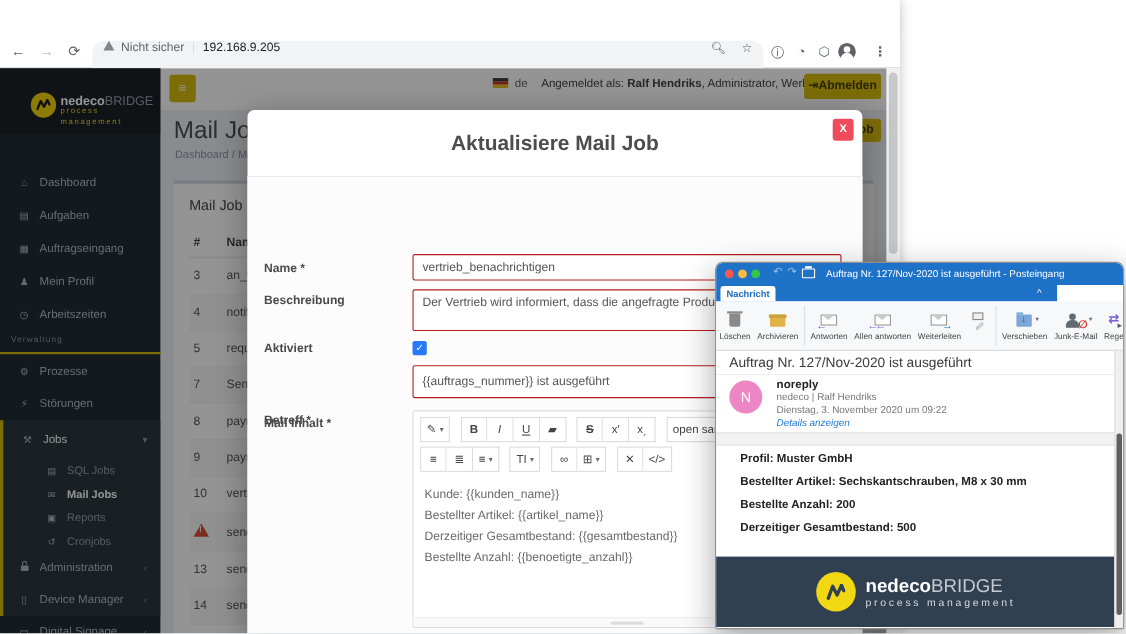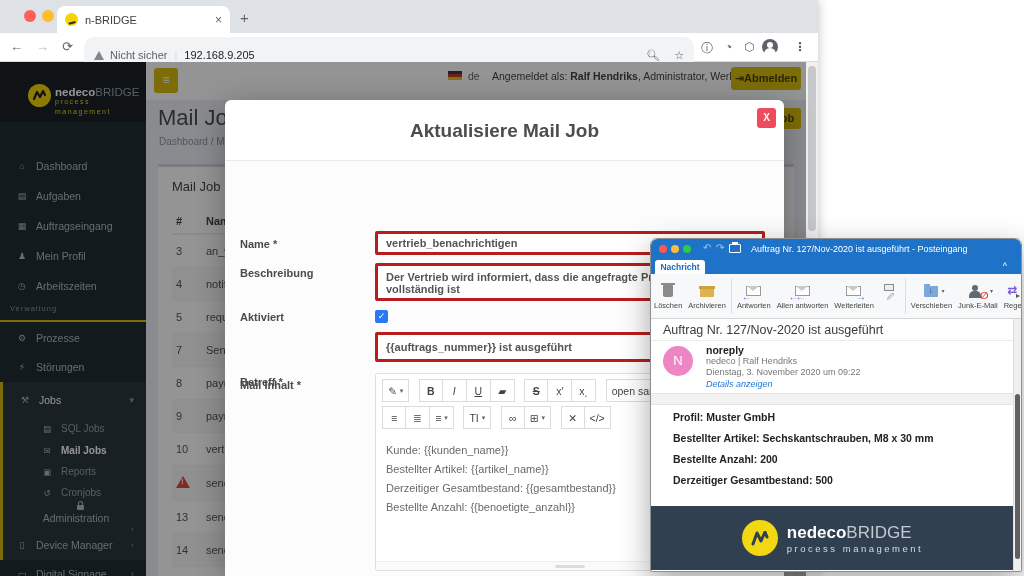--- a/index.html
+++ b/index.html
@@ -18,21 +18,21 @@
   .favicon { width:13px; height:13px; border-radius:50%; background:#f5d40c; position:relative; flex:0 0 auto; }
   .favicon::after { content:""; position:absolute; left:3px; top:4px; width:7px; height:5px;
     border-bottom:2px solid #2b3138; transform:rotate(-15deg); }
   .tab-title { font-size:11px; color:#3c4043; margin-left:7px; flex:1; }
   .tab-close { font-size:12px; color:#5f6368; cursor:default; }
   .newtab { position:absolute; left:240px; top:9px; font-size:15px; color:#5f6368; }
   .toolbar { position:absolute; left:0; top:33px; width:818px; height:29px; background:#fff;
     border-bottom:1px solid #dadce0; }
   .navbtn { position:absolute; top:6px; font-size:13px; color:#5f6368; }
   .addressbar { position:absolute; left:84px; top:4px; width:610px; height:36px; background:#f1f3f4;
-    border-radius:11px; display:flex; align-items:center; padding:0 10px; font-size:11px; }
+    border-radius:11px; display:flex; padding:0 10px; font-size:11px; }
   .warn-tri { width:0; height:0; border-left:5px solid transparent; border-right:5px solid transparent;
     border-bottom:9px solid #80868b; position:relative; margin-right:6px; }
   .sec-text { color:#5f6368; }
   .url-div { color:#dadce0; margin:0 7px; }
   .url-host { color:#202124; }
   .url-path { color:#5f6368;margin-top:32px; }
   .pill-right { margin-left:auto; display:flex; gap:14px; color:#5f6368; font-size:11px; }
   .chrome-ico { position:absolute; top:7px; font-size:12px; color:#5f6368; }
   .avatar-chrome { position:absolute; left:762px; top:6px; width:16px; height:16px; border-radius:50%;
     background:#5f6368; }
@@ -102,22 +102,22 @@
   
   .modal { position:absolute; left:225px; top:100px; width:559px; height:476px; background:#fff;
     border-radius:6px 6px 0 0; z-index:20; box-shadow:0 6px 30px rgba(0,0,0,.3); }
   .modal-title { position:absolute; left:0; top:20px; width:100%; text-align:center; font-size:19px;
     font-weight:bold; color:#4d4d4d; }
   .modal-close { position:absolute; right:8px; top:8px; width:19px; height:20px; background:#ee4c5c;
     border-radius:3px; color:#fff; font-size:10px; font-weight:bold; text-align:center; line-height:20px; }
   .modal-body { position:absolute; left:0; top:60px; width:559px; height:416px; background:#fcfcfc;
     border-top:1px solid #ebebeb; }
   .f-label { position:absolute; left:15px; font-size:11px; font-weight:bold; color:#4a4a4a; }
-  .f-input { position:absolute; left:150px; width:390px; background:#fff; border:3px solid #b91c1c;
-    border-radius:2px; font-size:11px; color:#555; padding:0 8px; display:flex; align-items:center;font-weight:bold; }
+  .f-input { position:absolute; left:150px; width:390px; background:#fff; border:1px solid #b91c1c;
+    border-radius:2px; font-size:11px; color:#555; padding:0 8px; display:flex; align-items:center; }
   .checkbox { position:absolute; left:150px; top:149px; width:13px; height:13px; background:#2779f6;
     border-radius:2px; color:#fff; font-size:9px; text-align:center; line-height:13px; }
   .editor { position:absolute; left:150px; top:212px; width:390px; height:198px; background:#fff;
     border:1px solid #dedede; border-radius:2px; }
   .ed-toolbar { padding:5px 6px 0 6px; }
   .btn-group { display:inline-flex; margin-right:5px; margin-bottom:4px; vertical-align:top; }
   .ed-btn { height:23px; min-width:24px; background:#fff; border:1px solid #dcdcdc; font-size:10.5px;
     color:#444; display:inline-flex; align-items:center; justify-content:center; padding:0 5px; }
   .btn-group .ed-btn + .ed-btn { border-left:none; }
   .ed-btn .caret { font-size:7px; margin-left:3px; color:#666; }
@@ -132,21 +132,21 @@
   
   .email { position:absolute; left:650px; top:238px; width:372px; height:334px; background:#fff; z-index:30;
     border:1px solid #8f8f8f; border-radius:7px 7px 2px 2px; box-shadow:0 10px 30px rgba(0,0,0,.35); overflow:hidden; }
   .e-titlebar { position:absolute; left:0; top:0; width:370px; height:20px; background:#1e72c8; border-radius:6px 6px 0 0; }
   .e-tl { position:absolute; top:6px; width:8px; height:8px; border-radius:50%; }
   .e-tl.r{left:8px;background:#fc5753;} .e-tl.y{left:20px;background:#fdbc40;} .e-tl.g{left:32px;background:#33c748;}
   .e-ur { position:absolute; top:3px; color:rgba(255,255,255,.55); font-size:10px; }
   .printer { position:absolute; left:78px; top:5px; width:12px; height:9px; border:1px solid #fff; border-radius:1px; }
   .printer::before { content:""; position:absolute; left:2px; top:-3px; width:6px; height:2px; background:#fff; }
   .e-title { position:absolute; left:100px; top:5px; font-size:9px; color:#fff; white-space:nowrap; }
-  .e-tabrow { position:absolute; left:0; top:20px; width:370px; height:15px; background:#1e72c8; }
+  .e-tabrow { position:absolute; left:0; top:20px; width:310px; height:15px; background:#1e72c8; }
   .e-tab { position:absolute; left:4px; top:1px; width:50px; height:14px; background:#fff; border-radius:3px 3px 0 0;
     font-size:8.5px; font-weight:bold; color:#1a6bc0; text-align:center; line-height:14px; }
   .e-collapse { position:absolute; right:14px; top:2px; color:#fff; font-size:9px; }
   .e-ribbon { position:absolute; left:0; top:35px; width:370px; height:45px; background:#f7f8f9;
     border-bottom:1px solid #d4d4d4; display:flex; align-items:stretch; overflow:hidden; }
   .rb-item { display:flex; flex-direction:column; align-items:center; justify-content:center;
     padding:2px 3px; flex:0 0 auto; }
   .rb-label { font-size:7.5px; color:#454545; white-space:nowrap; margin-top:2px; }
   .rb-sep { width:1px; background:#ddd; margin:4px 2px; flex:0 0 auto; }
   .rb-caret { font-size:6px; color:#666; }
@@ -193,31 +193,20 @@
   .e-scrollbar { position:absolute; right:0; top:80px; width:8px; height:252px; background:#efefef; border-left:1px solid #dedede; }
   .e-thumb { position:absolute; left:1px; top:75px; width:5px; height:165px; background:#606060; border-radius:3px; }
   .rb-more { position:absolute; right:1px; top:52px; font-size:8px; color:#555; }
 </style>
 </head>
 <body>
 
 <div id="screen">
 
   <div class="browser">
-    <div class="tabstrip">
-      <span class="tl r"></span>
-      <span class="tl y"></span>
-      <span class="tl g"></span>
-      <div class="tab">
-        <span class="favicon"></span>
-        <span class="tab-title">n-BRIDGE</span>
-        <span class="tab-close">×</span>
-      </div>
-      <span class="newtab">+</span>
-    </div>
     <div class="toolbar">
       <span class="navbtn" style="left:10px;">←</span>
       <span class="navbtn" style="left:36px;color:#b8bcc1;">→</span>
       <span class="navbtn" style="left:62px;">⟳</span>
       <div class="addressbar">
         <span class="warn-tri"></span>
         <span class="sec-text">Nicht sicher</span>
         <span class="url-div">|</span>
         <span class="url-host">192.168.9.205</span>
         <span class="url-path">/de/mail_jobs</span>
@@ -291,21 +280,21 @@
             </div>
           <div class="snav sub" style="top:79px;">
             <span class="ic">▣</span>
             <span class="lb">Reports</span>
             </div>
           <div class="snav sub" style="top:100px;">
             <span class="ic">↺</span>
             <span class="lb">Cronjobs</span>
             </div>
         </div>
-        <div class="snav" style="top:440px;flex-direction:column;">
+        <div class="snav" style="top:440px;">
           <span class="ic"><span class="css-lock"></span></span>
           <span class="lb">Administration</span>
           <span class="chev">‹</span>
           </div>
         <div class="snav" style="top:469px;">
           <span class="ic">▯</span>
           <span class="lb">Device Manager</span>
           <span class="chev">‹</span>
           </div>
         <div class="snav" style="top:498px;">

